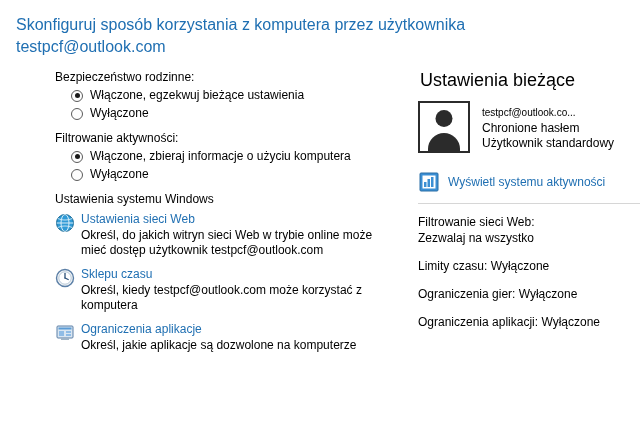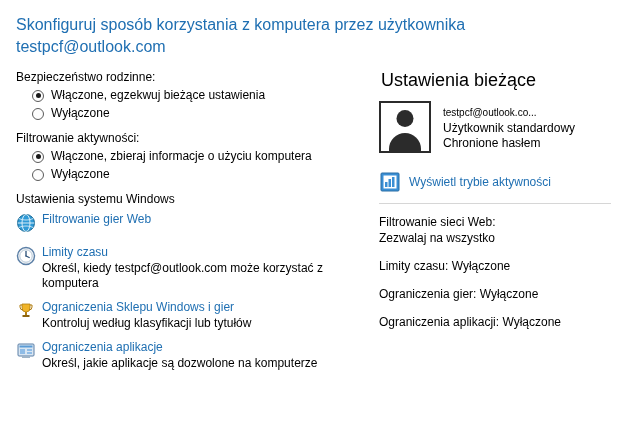--- a/index.html
+++ b/index.html
@@ -30,20 +30,21 @@
     margin: 4px 0 0 2px;
     max-width: 520px;
   }
   .columns {
     display: flex;
     margin-top: 12px;
   }
   .col-left {
     width: 345px;
     flex: 0 0 345px;
+    margin-left: 39px;
   }
   .col-right {
     width: 255px;
     flex: 0 0 255px;
     padding-left: 16px;
     box-sizing: border-box;
   }
   .section-label {
     font-size: 12px;
     color: #000;
@@ -249,54 +250,40 @@
         <div class="setting-icon">
           <svg width="20" height="20" viewBox="0 0 20 20">
             <circle cx="10" cy="10" r="8.5" fill="#2f9ad6" stroke="#1b6b96" stroke-width="1"></circle>
             <ellipse cx="10" cy="10" rx="4" ry="8.5" fill="none" stroke="#eaf6fc" stroke-width="0.9"></ellipse>
             <line x1="1.5" y1="10" x2="18.5" y2="10" stroke="#eaf6fc" stroke-width="0.9"></line>
             <path d="M3 5.5 C7 7.5, 13 7.5, 17 5.5" fill="none" stroke="#eaf6fc" stroke-width="0.8"></path>
             <path d="M3 14.5 C7 12.5, 13 12.5, 17 14.5" fill="none" stroke="#eaf6fc" stroke-width="0.8"></path>
           </svg>
         </div>
         <div class="setting-text">
-          <div class="setting-link">Filtrowanie gier Web</div>
+          <div class="setting-link">Ustawienia sieci Web</div>
+          <div class="setting-desc">Określ, do jakich witryn sieci Web w trybie online może mieć dostęp użytkownik testpcf@outlook.com</div>
         </div>
       </div>
 
       <div class="setting-item">
         <div class="setting-icon">
           <svg width="20" height="20" viewBox="0 0 20 20">
             <circle cx="10" cy="10" r="8.5" fill="#f2f4f6" stroke="#5b7fa6" stroke-width="1.4"></circle>
             <circle cx="10" cy="10" r="6.2" fill="#ffffff" stroke="#9bb3c9" stroke-width="0.7"></circle>
             <line x1="10" y1="10" x2="10" y2="5.5" stroke="#2a4f78" stroke-width="1.3" stroke-linecap="round"></line>
             <line x1="10" y1="10" x2="13.2" y2="11.5" stroke="#2a4f78" stroke-width="1.3" stroke-linecap="round"></line>
           </svg>
         </div>
         <div class="setting-text">
-          <div class="setting-link">Limity czasu</div>
+          <div class="setting-link">Sklepu czasu</div>
           <div class="setting-desc">Określ, kiedy testpcf@outlook.com może korzystać z komputera</div>
         </div>
       </div>
 
-      <div class="setting-item">
-        <div class="setting-icon">
-          <svg width="20" height="20" viewBox="0 0 20 20">
-            <path d="M6 3 h8 v4 a4 4 0 0 1 -8 0 z" fill="#f0b429" stroke="#b07d10" stroke-width="0.8"></path>
-            <path d="M6 4 h-2 v2 a3 3 0 0 0 3 3" fill="none" stroke="#b07d10" stroke-width="1"></path>
-            <path d="M14 4 h2 v2 a3 3 0 0 1 -3 3" fill="none" stroke="#b07d10" stroke-width="1"></path>
-            <rect x="9" y="11" width="2" height="3" fill="#b07d10"></rect>
-            <rect x="6.5" y="14" width="7" height="2" fill="#8c6410"></rect>
-          </svg>
-        </div>
-        <div class="setting-text">
-          <div class="setting-link">Ograniczenia Sklepu Windows i gier</div>
-          <div class="setting-desc">Kontroluj według klasyfikacji lub tytułów</div>
-        </div>
-      </div>
 
       <div class="setting-item">
         <div class="setting-icon">
           <svg width="20" height="20" viewBox="0 0 20 20">
             <rect x="2" y="3" width="16" height="12" rx="1" fill="#d9e6f2" stroke="#5b7fa6" stroke-width="1"></rect>
             <rect x="3.5" y="4.5" width="13" height="2" fill="#5b9bd5"></rect>
             <rect x="4" y="8" width="5" height="5" fill="#8fbce6"></rect>
             <rect x="11" y="8" width="5" height="2" fill="#8fbce6"></rect>
             <rect x="11" y="11" width="5" height="2" fill="#8fbce6"></rect>
             <rect x="6" y="15" width="8" height="2" fill="#9fb4c7"></rect>
@@ -314,36 +301,36 @@
 
       <div class="right-header">Ustawienia bieżące</div>
 
       <div class="account-box">
         <div class="avatar">
           <div class="head"></div>
           <div class="body"></div>
         </div>
         <div class="account-info">
           <div class="account-name">testpcf@outlook.co...</div>
+          <div class="account-line">Chronione hasłem</div>
           <div class="account-line">Użytkownik standardowy</div>
-          <div class="account-line">Chronione hasłem</div>
         </div>
       </div>
 
       <div class="report-row">
         <div class="report-icon">
           <svg width="22" height="22" viewBox="0 0 22 22">
             <rect x="2" y="2" width="18" height="18" rx="1" fill="#3b8fd4" stroke="#2b6ea6" stroke-width="1"></rect>
             <rect x="4.5" y="4.5" width="13" height="13" fill="#ffffff"></rect>
             <rect x="6" y="11" width="2.5" height="5" fill="#3b8fd4"></rect>
             <rect x="9.5" y="8" width="2.5" height="8" fill="#3b8fd4"></rect>
             <rect x="13" y="6" width="2.5" height="10" fill="#3b8fd4"></rect>
           </svg>
         </div>
-        <div class="report-link">Wyświetl trybie aktywności</div>
+        <div class="report-link">Wyświetl systemu aktywności</div>
       </div>
 
       <div class="divider"></div>
 
       <div class="status-block">
         <div class="k">Filtrowanie sieci Web:</div>
         <div class="v">Zezwalaj na wszystko</div>
       </div>
 
       <div class="status-block">

